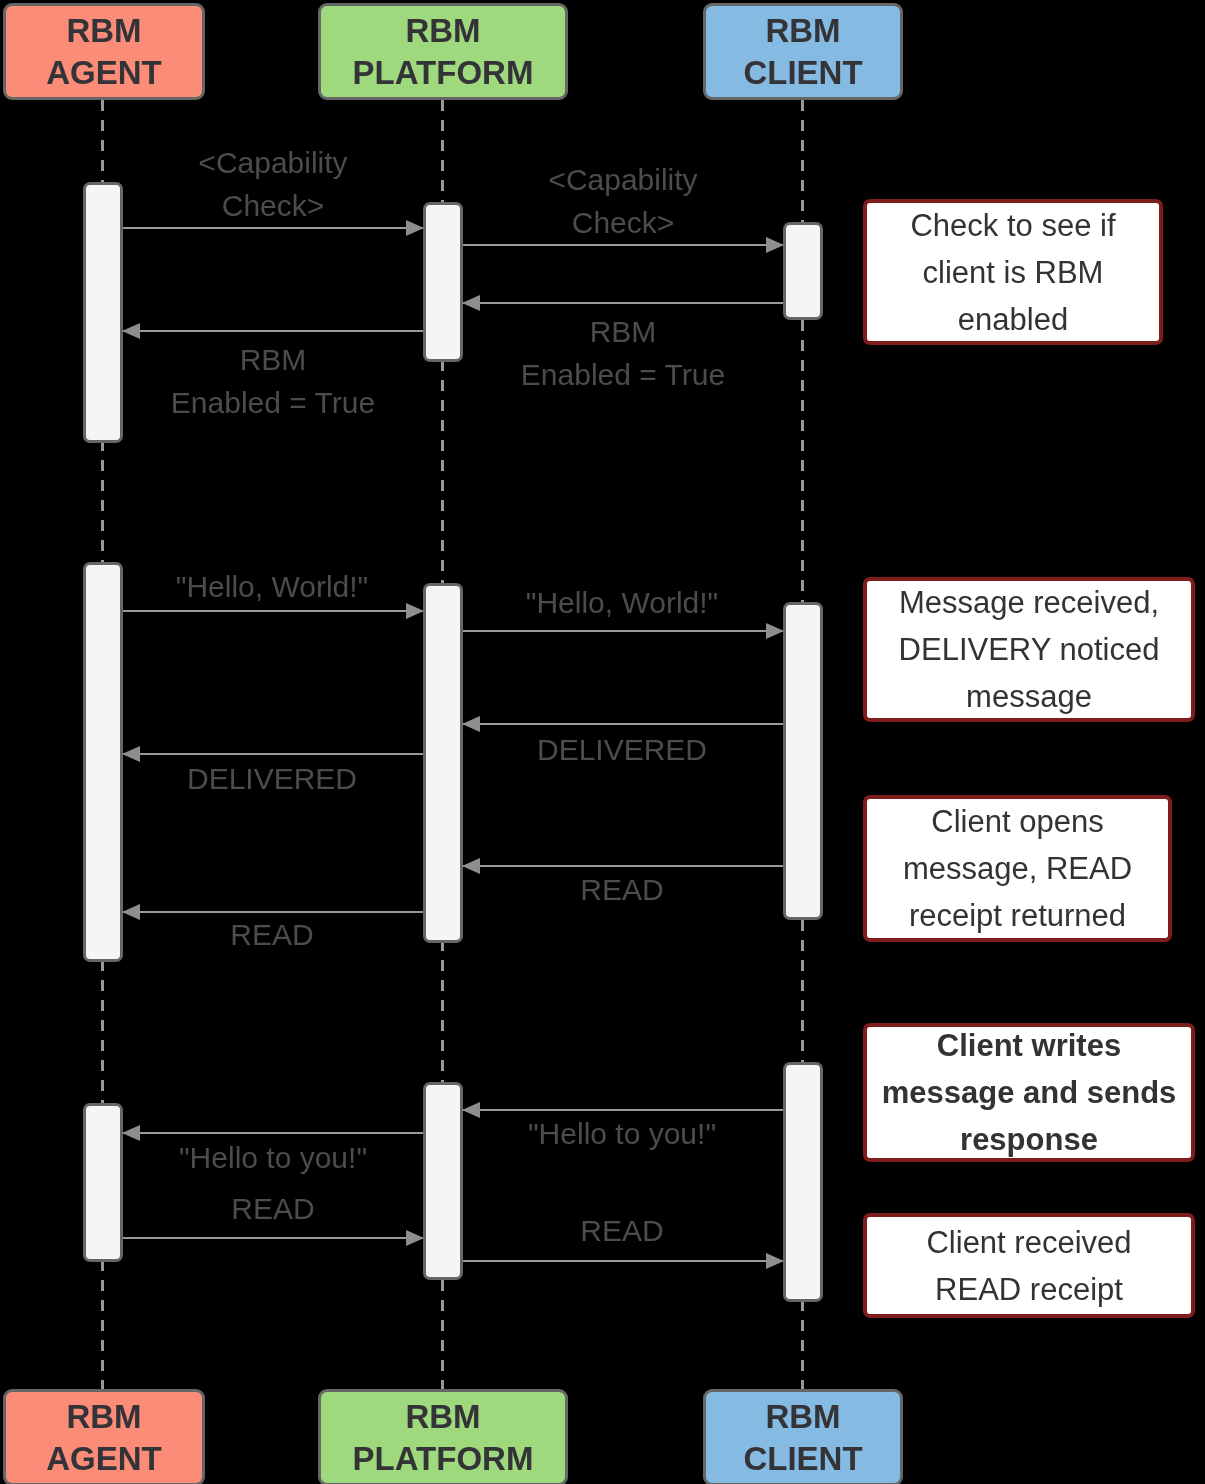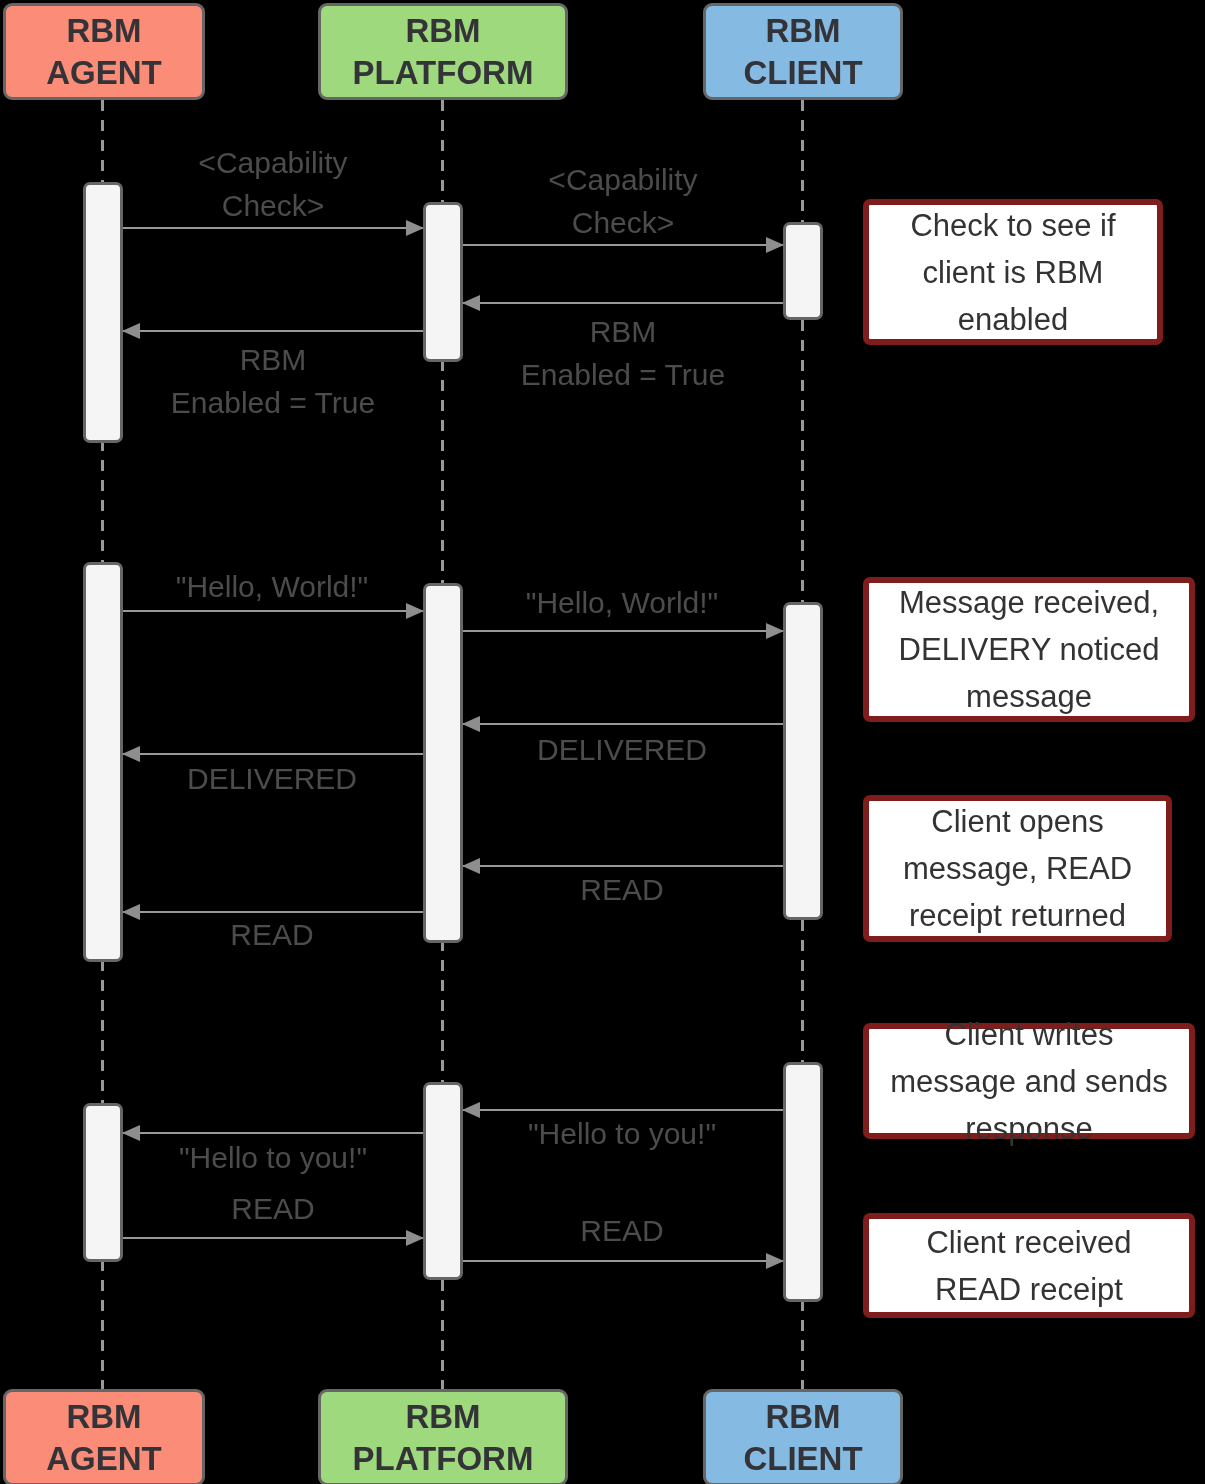--- a/index.html
+++ b/index.html
@@ -31,21 +31,21 @@
     border-top:8px solid transparent;border-bottom:8px solid transparent;
   }
   .arrow.right::after{right:-1px;border-left:18px solid #8e8e8e;}
   .arrow.left::after{left:-1px;border-right:18px solid #8e8e8e;}
   .msg-label{
     position:absolute;width:340px;text-align:center;white-space:pre-line;
     font-size:30px;line-height:43px;color:#4C4C4C;
   }
   .note{
     position:absolute;left:863px;box-sizing:border-box;
-    background:#fff;border:6px solid #7f1d1d;border-radius:7px;
+    background:#fff;border:4px solid #7f1d1d;border-radius:7px;
     display:flex;align-items:center;justify-content:center;
     text-align:center;white-space:pre-line;
     font-size:31px;line-height:47px;color:#333;
   }
 </style>
 </head>
 <body>
 
 <div id="stage">
 
@@ -120,21 +120,21 @@
 
   <div class="note" style="top:199px;width:300px;height:146px;">Check to see if
 client is RBM
 enabled</div>
   <div class="note" style="top:577px;width:332px;height:145px;">Message received,
 DELIVERY noticed
 message</div>
   <div class="note" style="top:795px;width:309px;height:147px;">Client opens
 message, READ
 receipt returned</div>
-  <div class="note" style="top:1023px;width:332px;height:116px;">Client writes
+  <div class="note" style="top:1023px;width:332px;height:139px;font-weight:bold;">Client writes
 message and sends
 response</div>
   <div class="note" style="top:1213px;width:332px;height:105px;">Client received
 READ receipt</div>
 
   <div class="actor actor-agent" style="left:3px;top:1389px;width:202px;">RBM
 AGENT</div>
   <div class="actor actor-platform" style="left:318px;top:1389px;width:250px;">RBM
 PLATFORM</div>
   <div class="actor actor-client" style="left:703px;top:1389px;width:200px;">RBM

